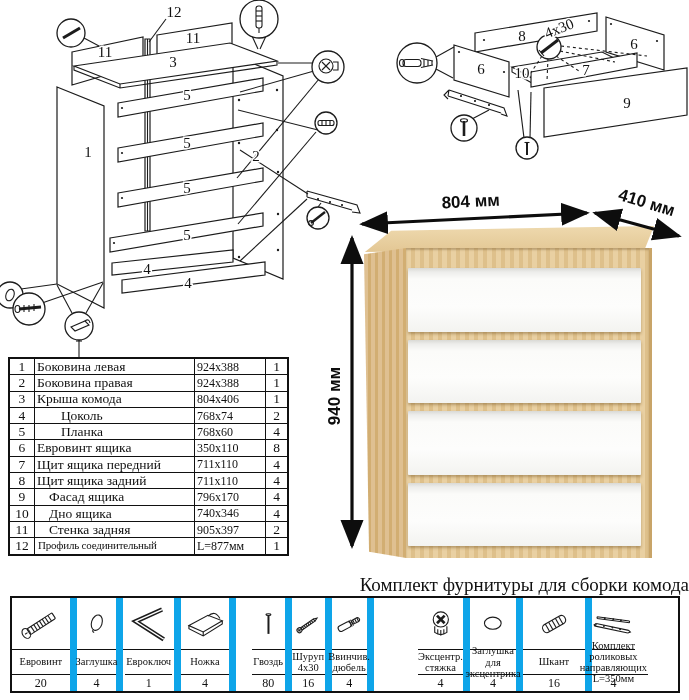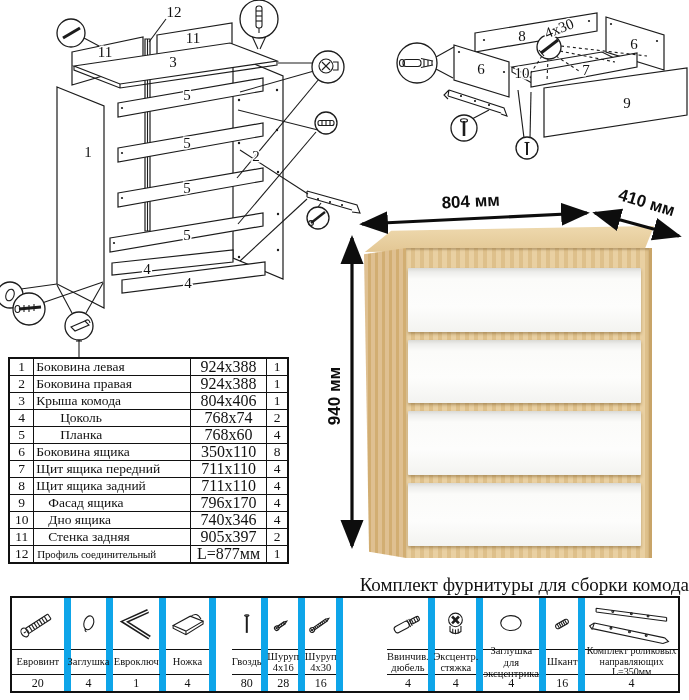--- a/index.html
+++ b/index.html
@@ -22,21 +22,21 @@
      border-right:3px solid #c8a468;display:flex;flex-direction:column;gap:8px;
      padding:20px 8px 12px 2px;box-shadow:inset 0 2px 2px rgba(105,78,35,.35);}
   .drawer{flex:1;background:linear-gradient(180deg,#d9d9d5 0,#ededeb 4px,#fbfbf9 11px,#fdfdfc 60%,#f3f3f0 100%);
      box-shadow:0 2px 3px rgba(120,88,38,.45);border-radius:1px;}
   
   #parts{position:absolute;left:8px;top:357px;width:281px;border-collapse:collapse;
      border:2px solid #111;font-size:13.5px;}
   #parts td{border:1px solid #111;height:15.3px;padding:0 2px;line-height:1.0;white-space:nowrap;}
   #parts td.num{width:24px;text-align:center;}
   #parts td.name{width:150px;}
-  #parts td.size{width:78px;text-align:center;font-size:16px;}
+  #parts td.size{width:78px;text-align:left;font-size:12px;}
   #parts td.qty{width:23px;text-align:center;}
   #parts tr:nth-child(4) td.name,#parts tr:nth-child(5) td.name{padding-left:26px;}
   #parts tr:nth-child(9) td.name,#parts tr:nth-child(10) td.name,#parts tr:nth-child(11) td.name{padding-left:14px;}
   #parts tr:nth-child(12) td.name{font-size:11px;letter-spacing:-.2px;padding-left:3px;margin-left:22px;}
   
   #hw-title{position:absolute;left:0;top:574px;width:689px;text-align:right;font-size:19px;}
   #hw{position:absolute;left:10px;top:596px;width:670px;height:97px;display:flex;
       border:2px solid #111;box-sizing:border-box;background:#fff;}
   .hw-col{display:flex;flex-direction:column;border-right:7px solid #0ea5e9;box-sizing:border-box;min-width:0;}
   .hw-col:last-child{border-right:none;}
@@ -328,21 +328,21 @@
           <td class="qty">2</td>
         </tr>
       <tr>
           <td class="num">5</td>
           <td class="name">Планка</td>
           <td class="size">768x60</td>
           <td class="qty">4</td>
         </tr>
       <tr>
           <td class="num">6</td>
-          <td class="name">Боковина ящика</td>
+          <td class="name">Евровинт ящика</td>
           <td class="size">350x110</td>
           <td class="qty">8</td>
         </tr>
       <tr>
           <td class="num">7</td>
           <td class="name">Щит ящика передний</td>
           <td class="size">711x110</td>
           <td class="qty">4</td>
         </tr>
       <tr>
@@ -445,38 +445,20 @@
       <div class="hw-icon">
           <svg viewBox="0 0 60 50">
         <line x1="30" y1="9" x2="30" y2="43" stroke="#1c1c1c" stroke-width="2"></line>
         <ellipse cx="30" cy="8" rx="4.5" ry="1.6" class="ln"></ellipse>
           </svg>
         </div>
       <div class="hw-name">Гвоздь</div>
       <div class="hw-qty">80</div>
     </div>
 
-    <div class="hw-col">
-      <div class="hw-icon">
-          <svg viewBox="0 0 60 50">
-        <g transform="rotate(-35 30 25)" class="ln">
-          <circle cx="15" cy="25" r="4.5"></circle>
-              <line x1="12" y1="25" x2="18" y2="25"></line>
-              <line x1="15" y1="22" x2="15" y2="28"></line>
-          <rect x="19.5" y="22.5" width="14" height="5"></rect>
-          <line x1="23" y1="22.5" x2="23" y2="27.5"></line>
-              <line x1="27" y1="22.5" x2="27" y2="27.5"></line>
-              <line x1="31" y1="22.5" x2="31" y2="27.5"></line>
-          <path d="M33.5,22.5 L40,25 L33.5,27.5"></path>
-        </g>
-          </svg>
-        </div>
-      <div class="hw-name">Шуруп 4x16</div>
-      <div class="hw-qty">28</div>
-    </div>
 
     <div class="hw-col">
       <div class="hw-icon">
           <svg viewBox="0 0 60 50">
         <g transform="rotate(-35 30 25)" class="ln">
           <circle cx="10" cy="25" r="4.5"></circle>
               <line x1="7" y1="25" x2="13" y2="25"></line>
               <line x1="10" y1="22" x2="10" y2="28"></line>
           <rect x="14.5" y="22.5" width="28" height="5"></rect>
           <line x1="18" y1="22.5" x2="18" y2="27.5"></line>

